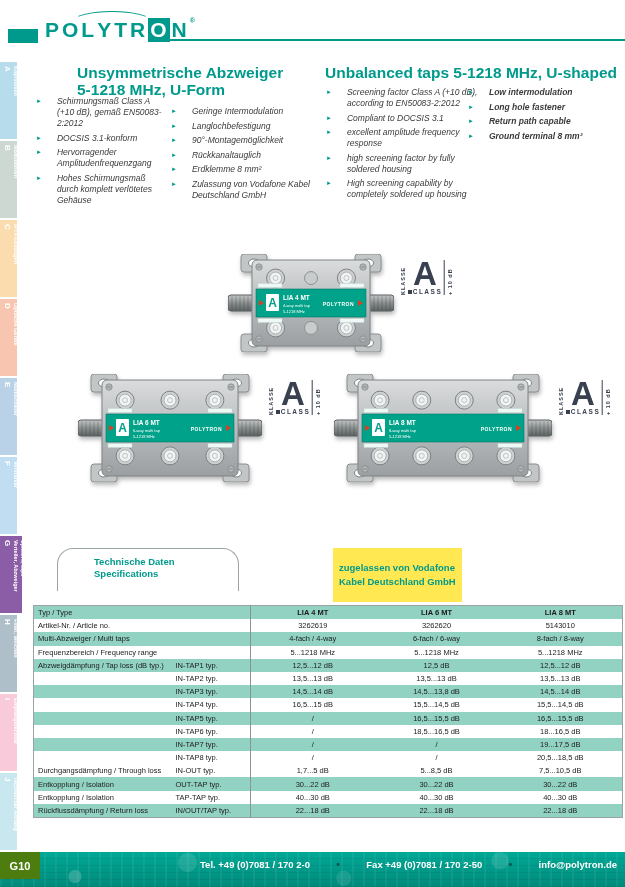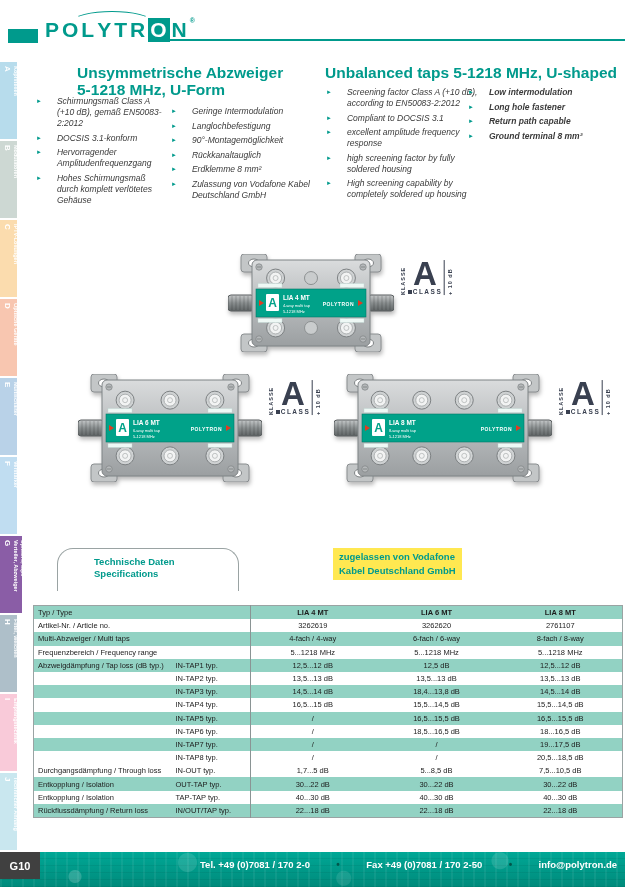--- a/index.html
+++ b/index.html
@@ -52,42 +52,42 @@
   .kb-main{display:flex;flex-direction:column;align-items:center;}
   .kb-A{font-size:33px;font-weight:bold;line-height:.82;letter-spacing:0;}
   .kb-class{font-size:6.5px;font-weight:bold;letter-spacing:1.5px;margin-top:1px;white-space:nowrap;}
   .kb-sq{display:inline-block;width:4px;height:4px;background:#394050;margin-right:1px;}
 
   
   .spec-box{position:absolute;left:57px;top:548px;width:180px;height:42px;border:1px solid #9aa3a3;
             border-bottom:none;border-radius:16px 16px 0 0;}
   .spec-box-txt{margin:7px 0 16px 36px;font-size:9.5px;font-weight:bold;color:#009a8c;line-height:1.3;}
   .note{position:absolute;left:333px;top:548px;background:#ffe851;color:#009a8c;font-weight:bold;
-        font-size:9.5px;line-height:1.45;padding:2px 6px;}
+        font-size:9.5px;line-height:1.45;padding:13px 6px;}
 
   
   .spec-table{position:absolute;left:33px;top:605px;width:589px;border-collapse:collapse;
               font-size:7.5px;color:#1c1c1c;border:1.5px solid #9aa3a3;table-layout:fixed;}
   .spec-table td{height:13.2px;padding:0 4px;vertical-align:middle;overflow:hidden;white-space:nowrap;}
   .spec-table td.sub{border-right:1.2px solid #8a9494;padding-left:2px;}
   .spec-table td.val{text-align:center;}
   .spec-table tr.tz{background:#92d2c3;}
   .spec-table tr.hdr td.val{font-weight:bold;}
 
   
   .footer{position:absolute;left:0;top:852px;width:625px;height:35px;
     background:
       radial-gradient(circle at 12% 70%, rgba(255,255,255,.18) 0 6px, transparent 7px),
       radial-gradient(circle at 30% 30%, rgba(255,255,255,.12) 0 9px, transparent 10px),
       radial-gradient(circle at 55% 75%, rgba(255,255,255,.10) 0 7px, transparent 8px),
       radial-gradient(circle at 80% 25%, rgba(255,255,255,.12) 0 8px, transparent 9px),
       repeating-linear-gradient(90deg, rgba(255,255,255,.06) 0 2px, transparent 2px 11px),
       repeating-linear-gradient(0deg, rgba(0,0,0,.06) 0 1px, transparent 1px 7px),
       linear-gradient(#00a896,#008a7b);}
-  .g10{position:absolute;left:0;top:852px;width:40px;height:27px;background:#404040;color:#fff;
+  .g10{position:absolute;left:0;top:852px;width:40px;height:27px;background:#4d7c0f;color:#fff;
        font-weight:bold;font-size:11px;display:flex;align-items:center;justify-content:center;}
   .contact{position:absolute;top:859px;left:200px;right:8px;color:#fff;font-weight:bold;
            font-size:9.5px;display:flex;justify-content:space-between;align-items:center;white-space:nowrap;}
   .contact .sep{color:#00564b;font-size:10px;}
   .contact a{color:#fff;text-decoration:none;}
 </style>
 </head>
 <body>
 
 <div class="page">
@@ -531,21 +531,21 @@
           <td class="sub"></td>
           <td class="val">LIA 4 MT</td>
           <td class="val">LIA 6 MT</td>
           <td class="val">LIA 8 MT</td>
         </tr>
         <tr class="">
           <td>Artikel-Nr. / Article no.</td>
           <td class="sub"></td>
           <td class="val">3262619</td>
           <td class="val">3262620</td>
-          <td class="val">2761107</td>
+          <td class="val">5143010</td>
         </tr>
         <tr class="tz">
           <td>Multi-Abzweiger / Multi taps</td>
           <td class="sub"></td>
           <td class="val">4-fach / 4-way</td>
           <td class="val">6-fach / 6-way</td>
           <td class="val">8-fach / 8-way</td>
         </tr>
         <tr class="">
           <td>Frequenzbereich / Frequency range</td>
@@ -565,21 +565,21 @@
           <td></td>
           <td class="sub">IN-TAP2 typ.</td>
           <td class="val">13,5...13 dB</td>
           <td class="val">13,5...13 dB</td>
           <td class="val">13,5...13 dB</td>
         </tr>
         <tr class="tz">
           <td></td>
           <td class="sub">IN-TAP3 typ.</td>
           <td class="val">14,5...14 dB</td>
-          <td class="val">18,4...13,8 dB</td>
+          <td class="val">14,5...13,8 dB</td>
           <td class="val">14,5...14 dB</td>
         </tr>
         <tr class="">
           <td></td>
           <td class="sub">IN-TAP4 typ.</td>
           <td class="val">16,5...15 dB</td>
           <td class="val">15,5...14,5 dB</td>
           <td class="val">15,5...14,5 dB</td>
         </tr>
         <tr class="tz">

